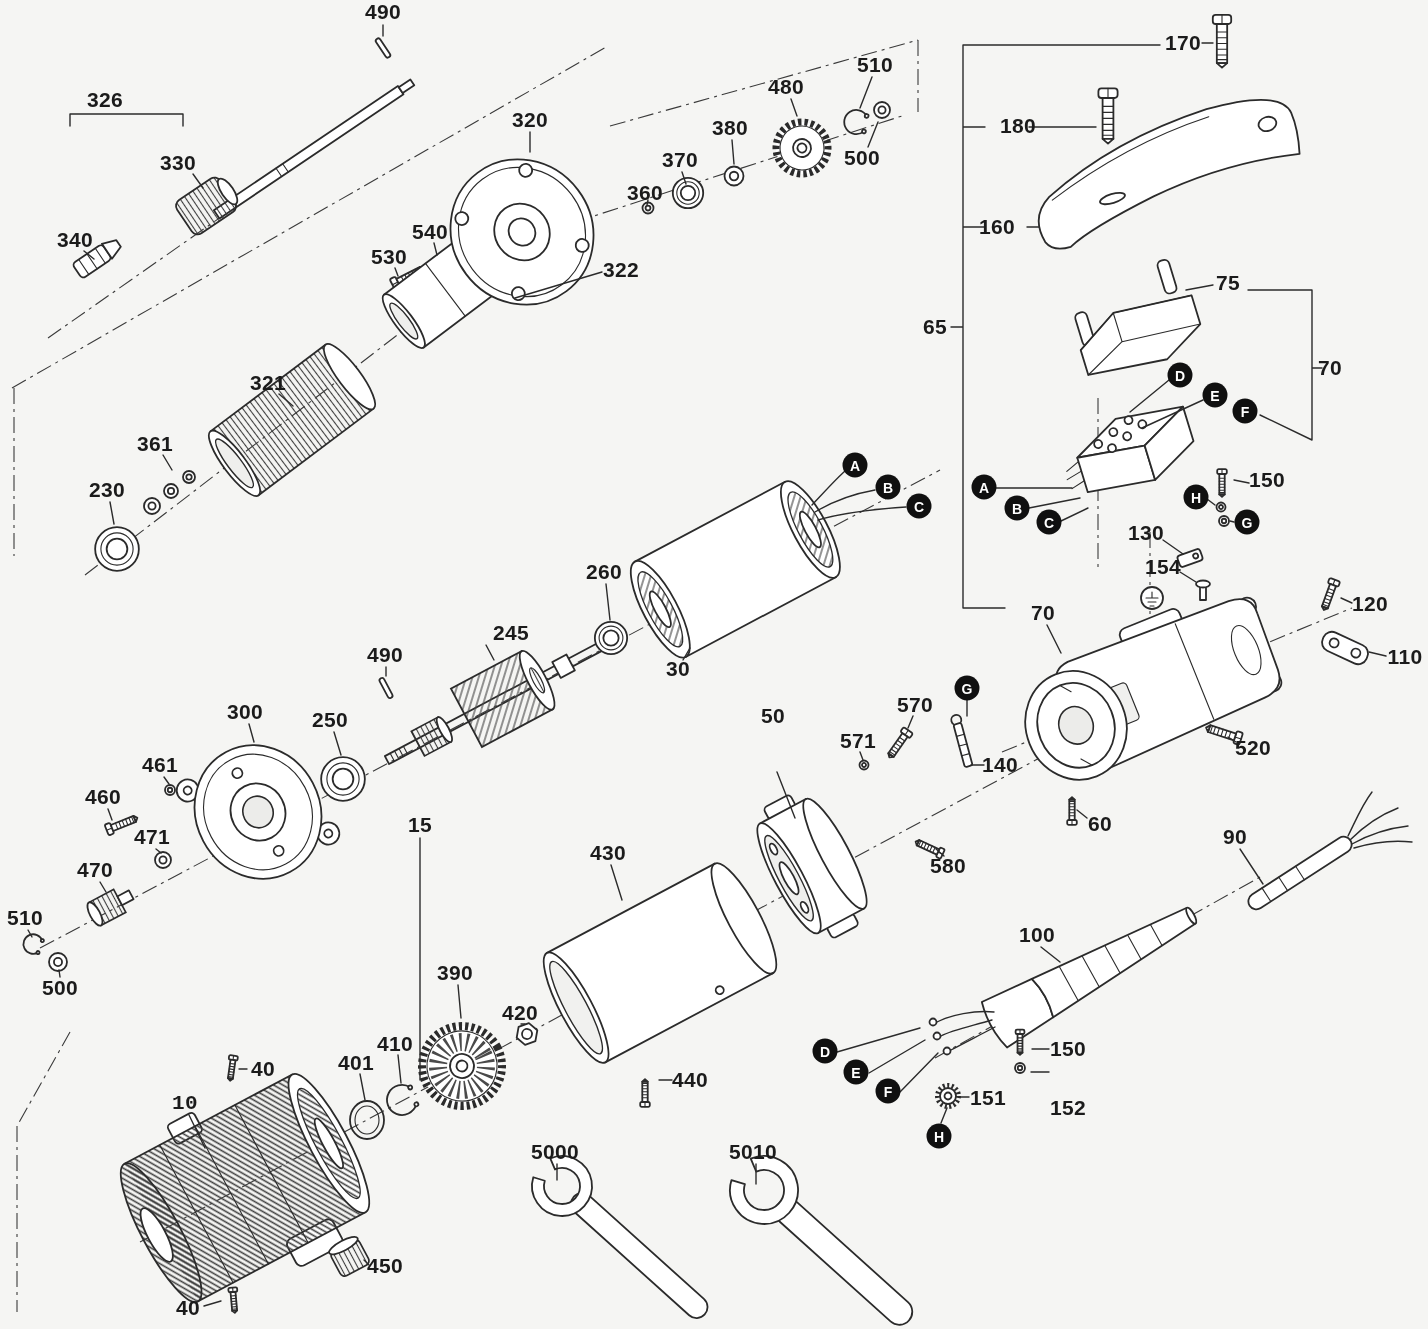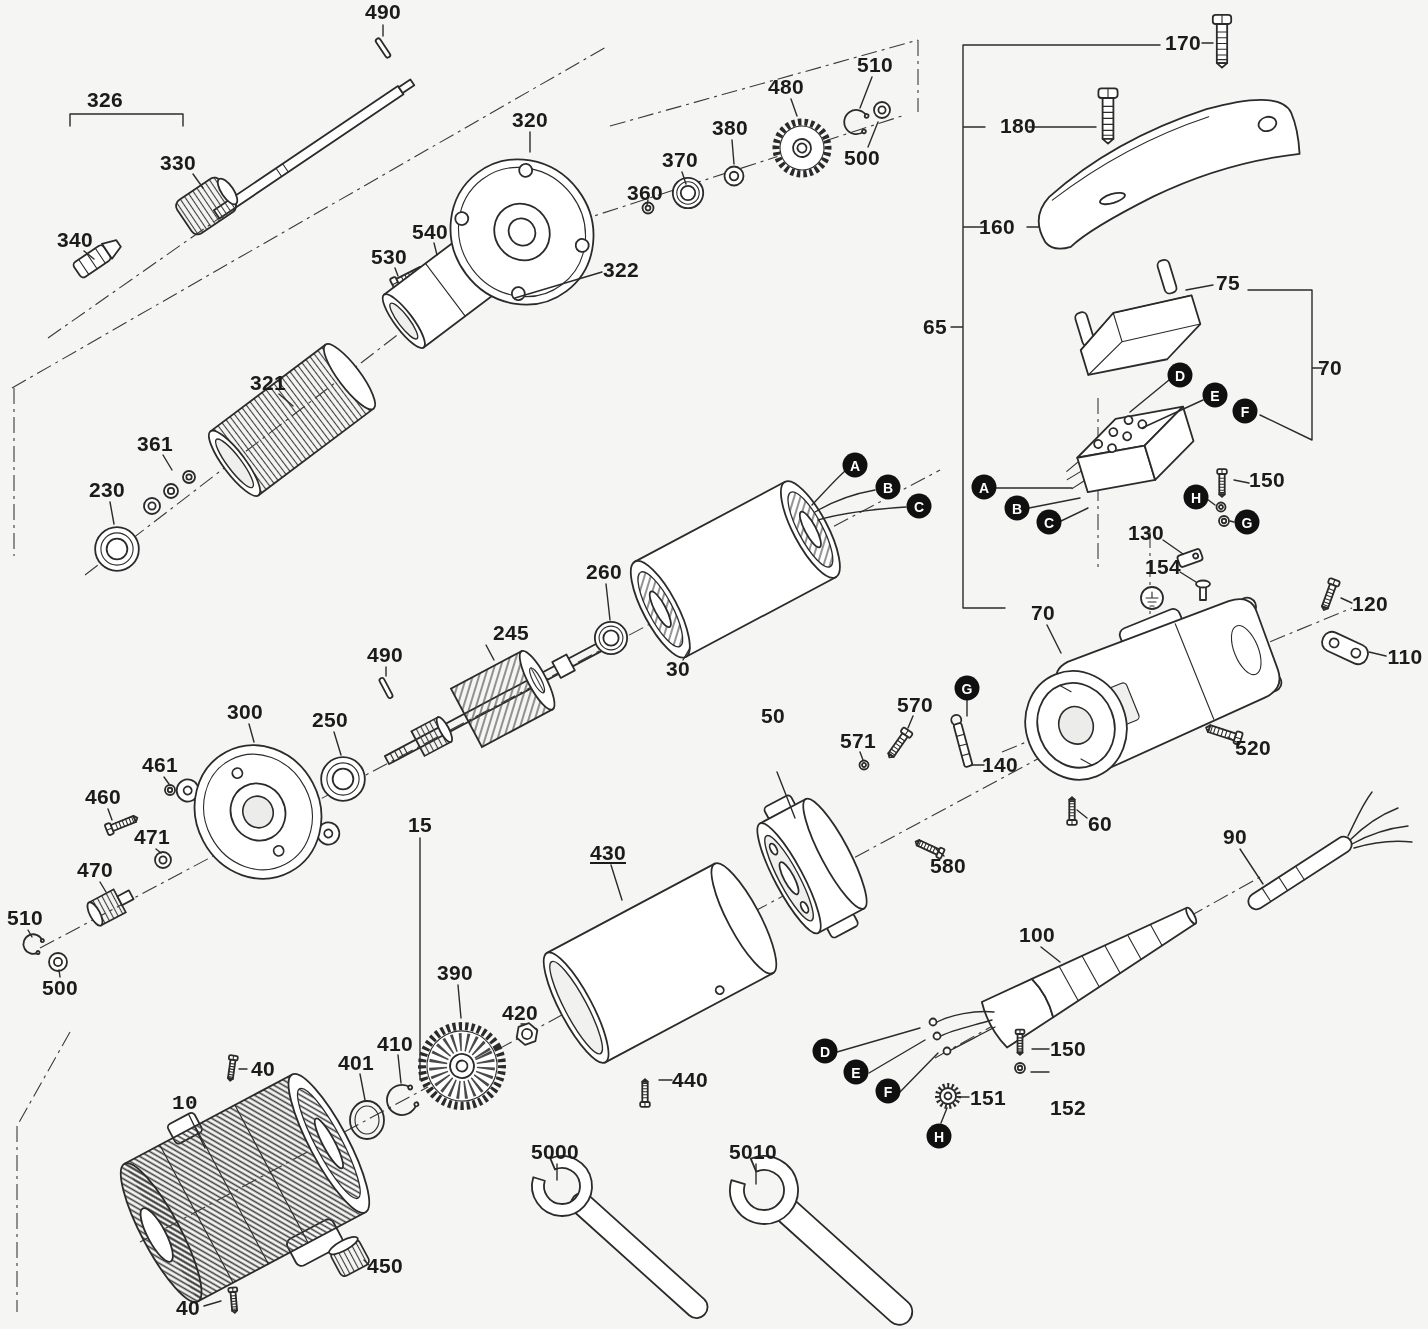--- a/index.html
+++ b/index.html
@@ -464,21 +464,21 @@
       <div class="part-label" style="left: 385px; top: 655px;">490</div>
       <div class="part-label" style="left: 245px; top: 712px;">300</div>
       <div class="part-label" style="left: 330px; top: 720px;">250</div>
       <div class="part-label" style="left: 160px; top: 765px;">461</div>
       <div class="part-label" style="left: 103px; top: 797px;">460</div>
       <div class="part-label" style="left: 152px; top: 837px;">471</div>
       <div class="part-label" style="left: 95px; top: 870px;">470</div>
       <div class="part-label" style="left: 25px; top: 918px;">510</div>
       <div class="part-label" style="left: 60px; top: 988px;">500</div>
       <div class="part-label" style="left: 420px; top: 825px;">15</div>
-      <div class="part-label" style="left: 608px; top: 853px; text-decoration: underline;">430</div>
+      <div class="part-label" style="left: 608px; top: 853px;">430</div>
       <div class="part-label" style="left: 773px; top: 716px;">50</div>
       <div class="part-label" style="left: 915px; top: 705px;">570</div>
       <div class="part-label" style="left: 858px; top: 741px;">571</div>
       <div class="part-label" style="left: 1000px; top: 765px;">140</div>
       <div class="part-label" style="left: 948px; top: 866px;">580</div>
       <div class="part-label" style="left: 455px; top: 973px;">390</div>
       <div class="part-label" style="left: 520px; top: 1013px;">420</div>
       <div class="part-label" style="left: 395px; top: 1044px;">410</div>
       <div class="part-label" style="left: 356px; top: 1063px;">401</div>
       <div class="part-label" style="left: 263px; top: 1069px;">40</div>

